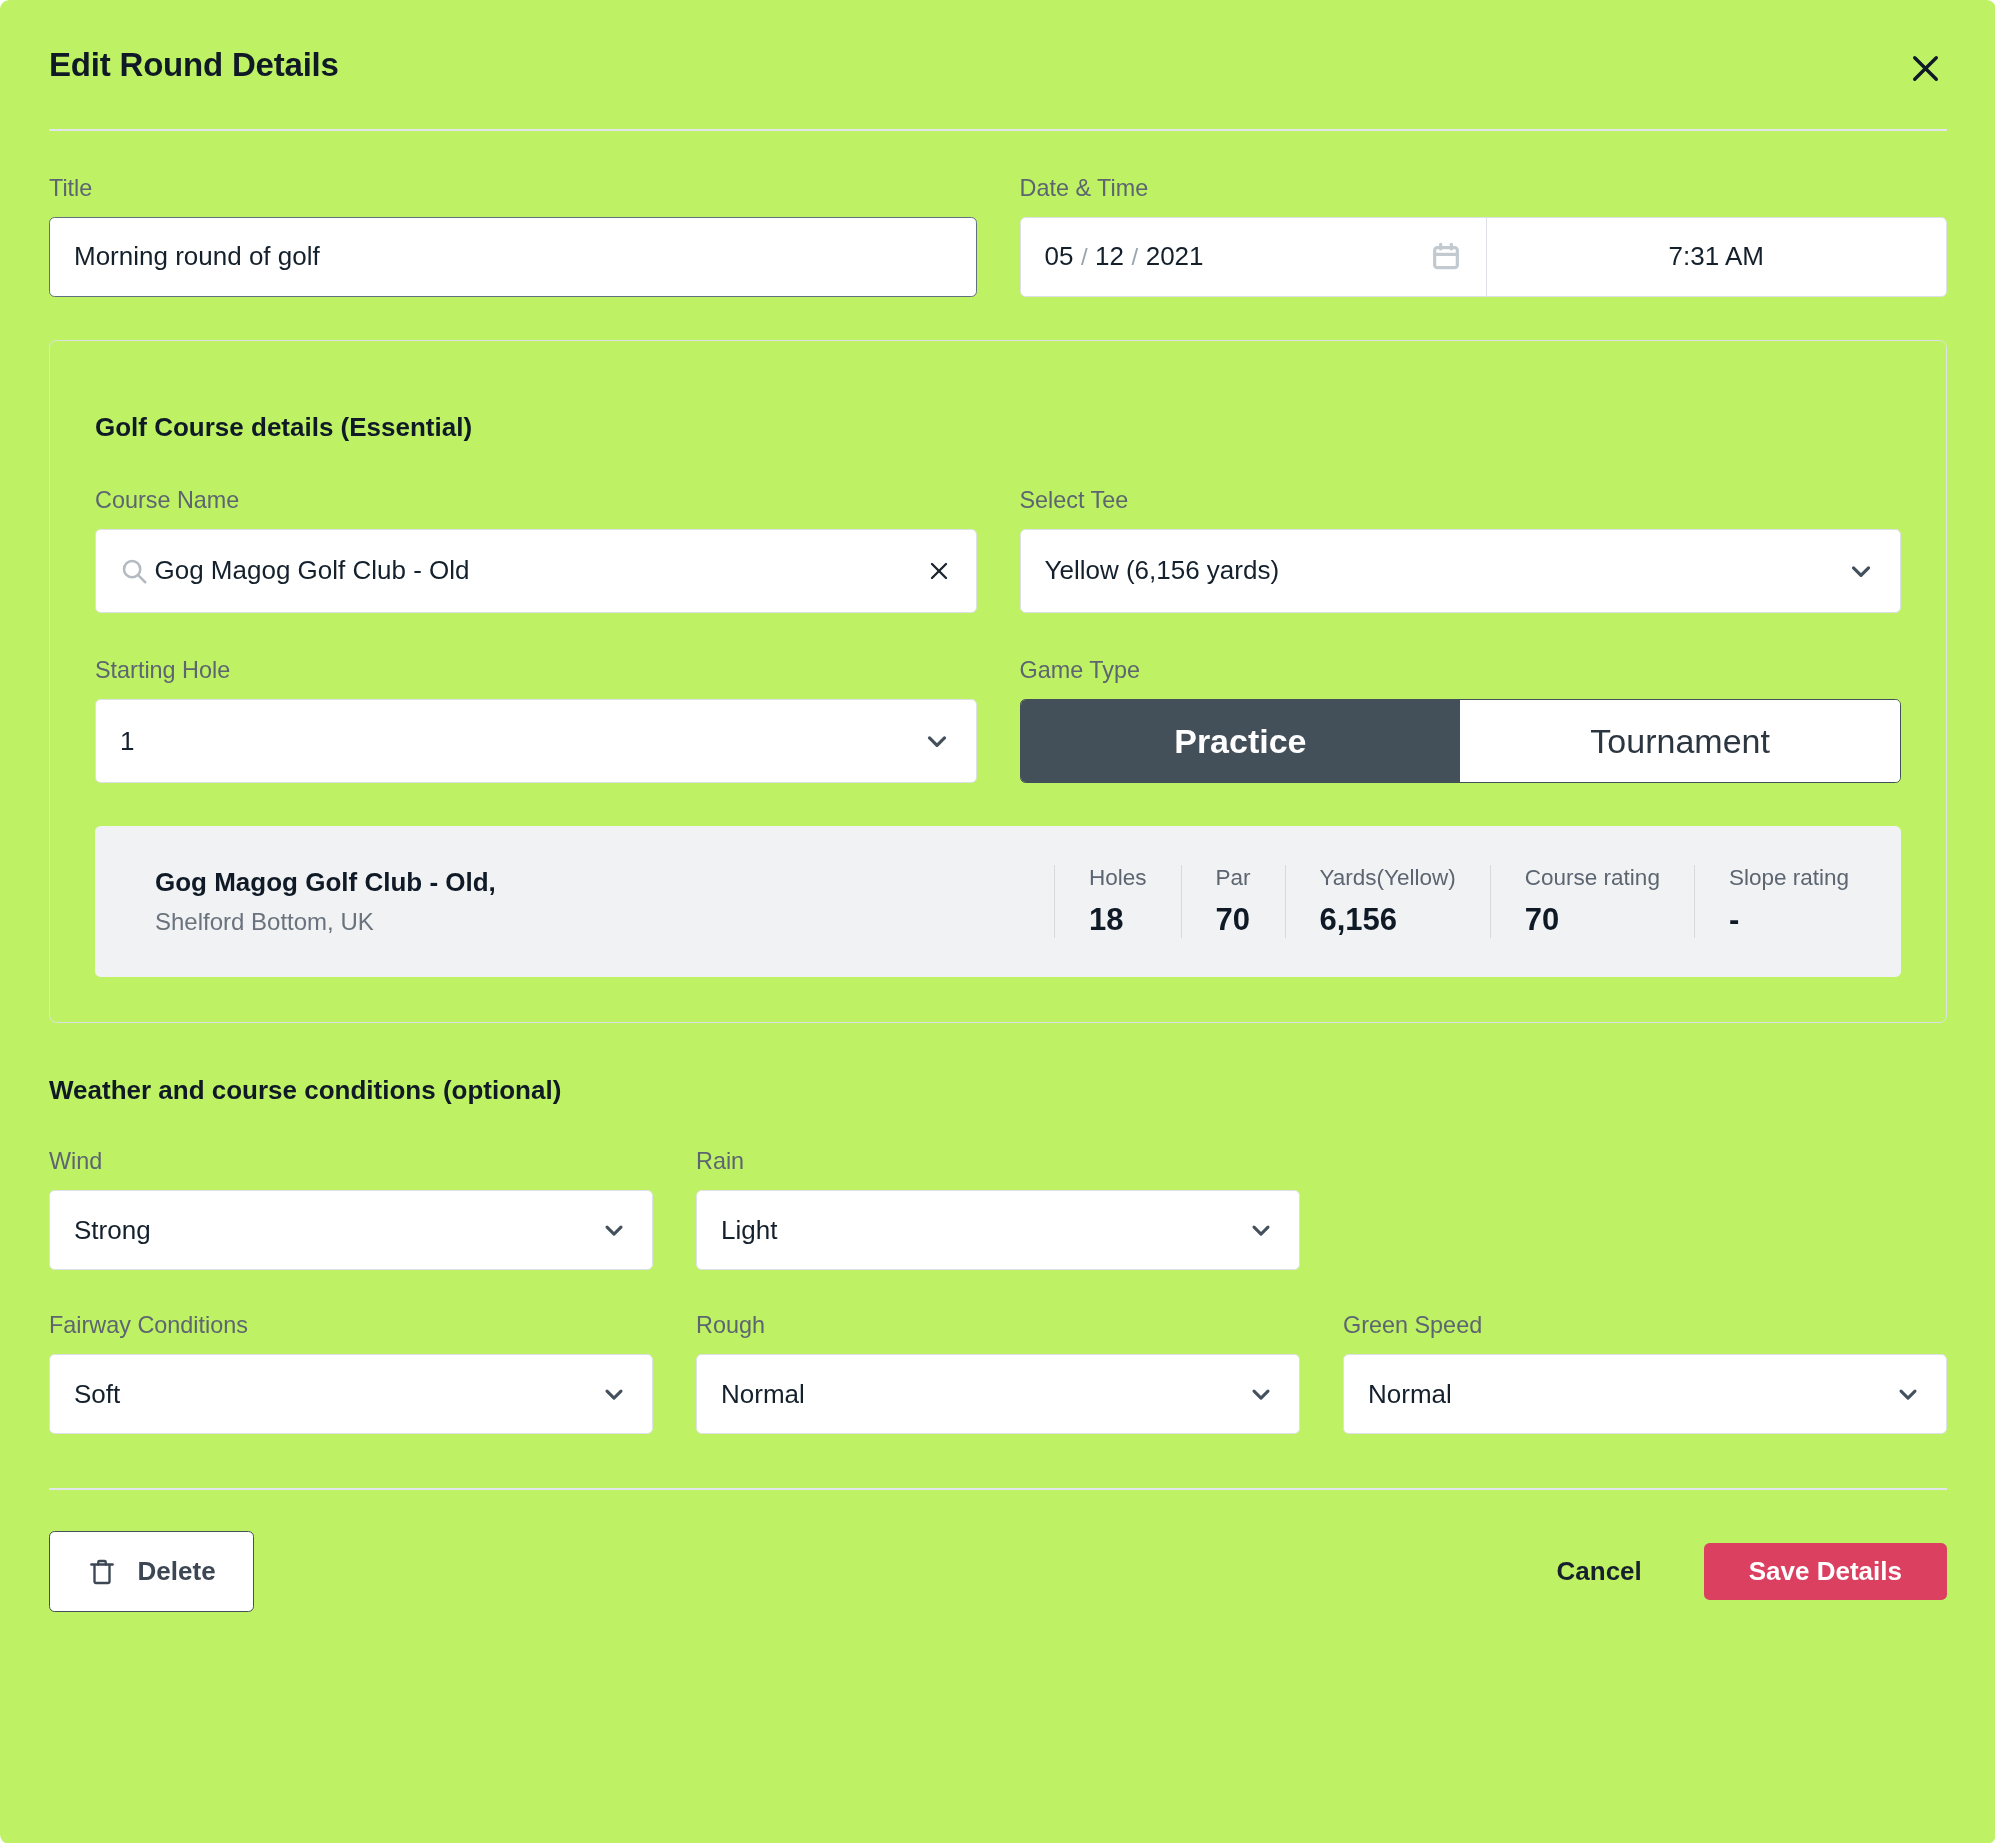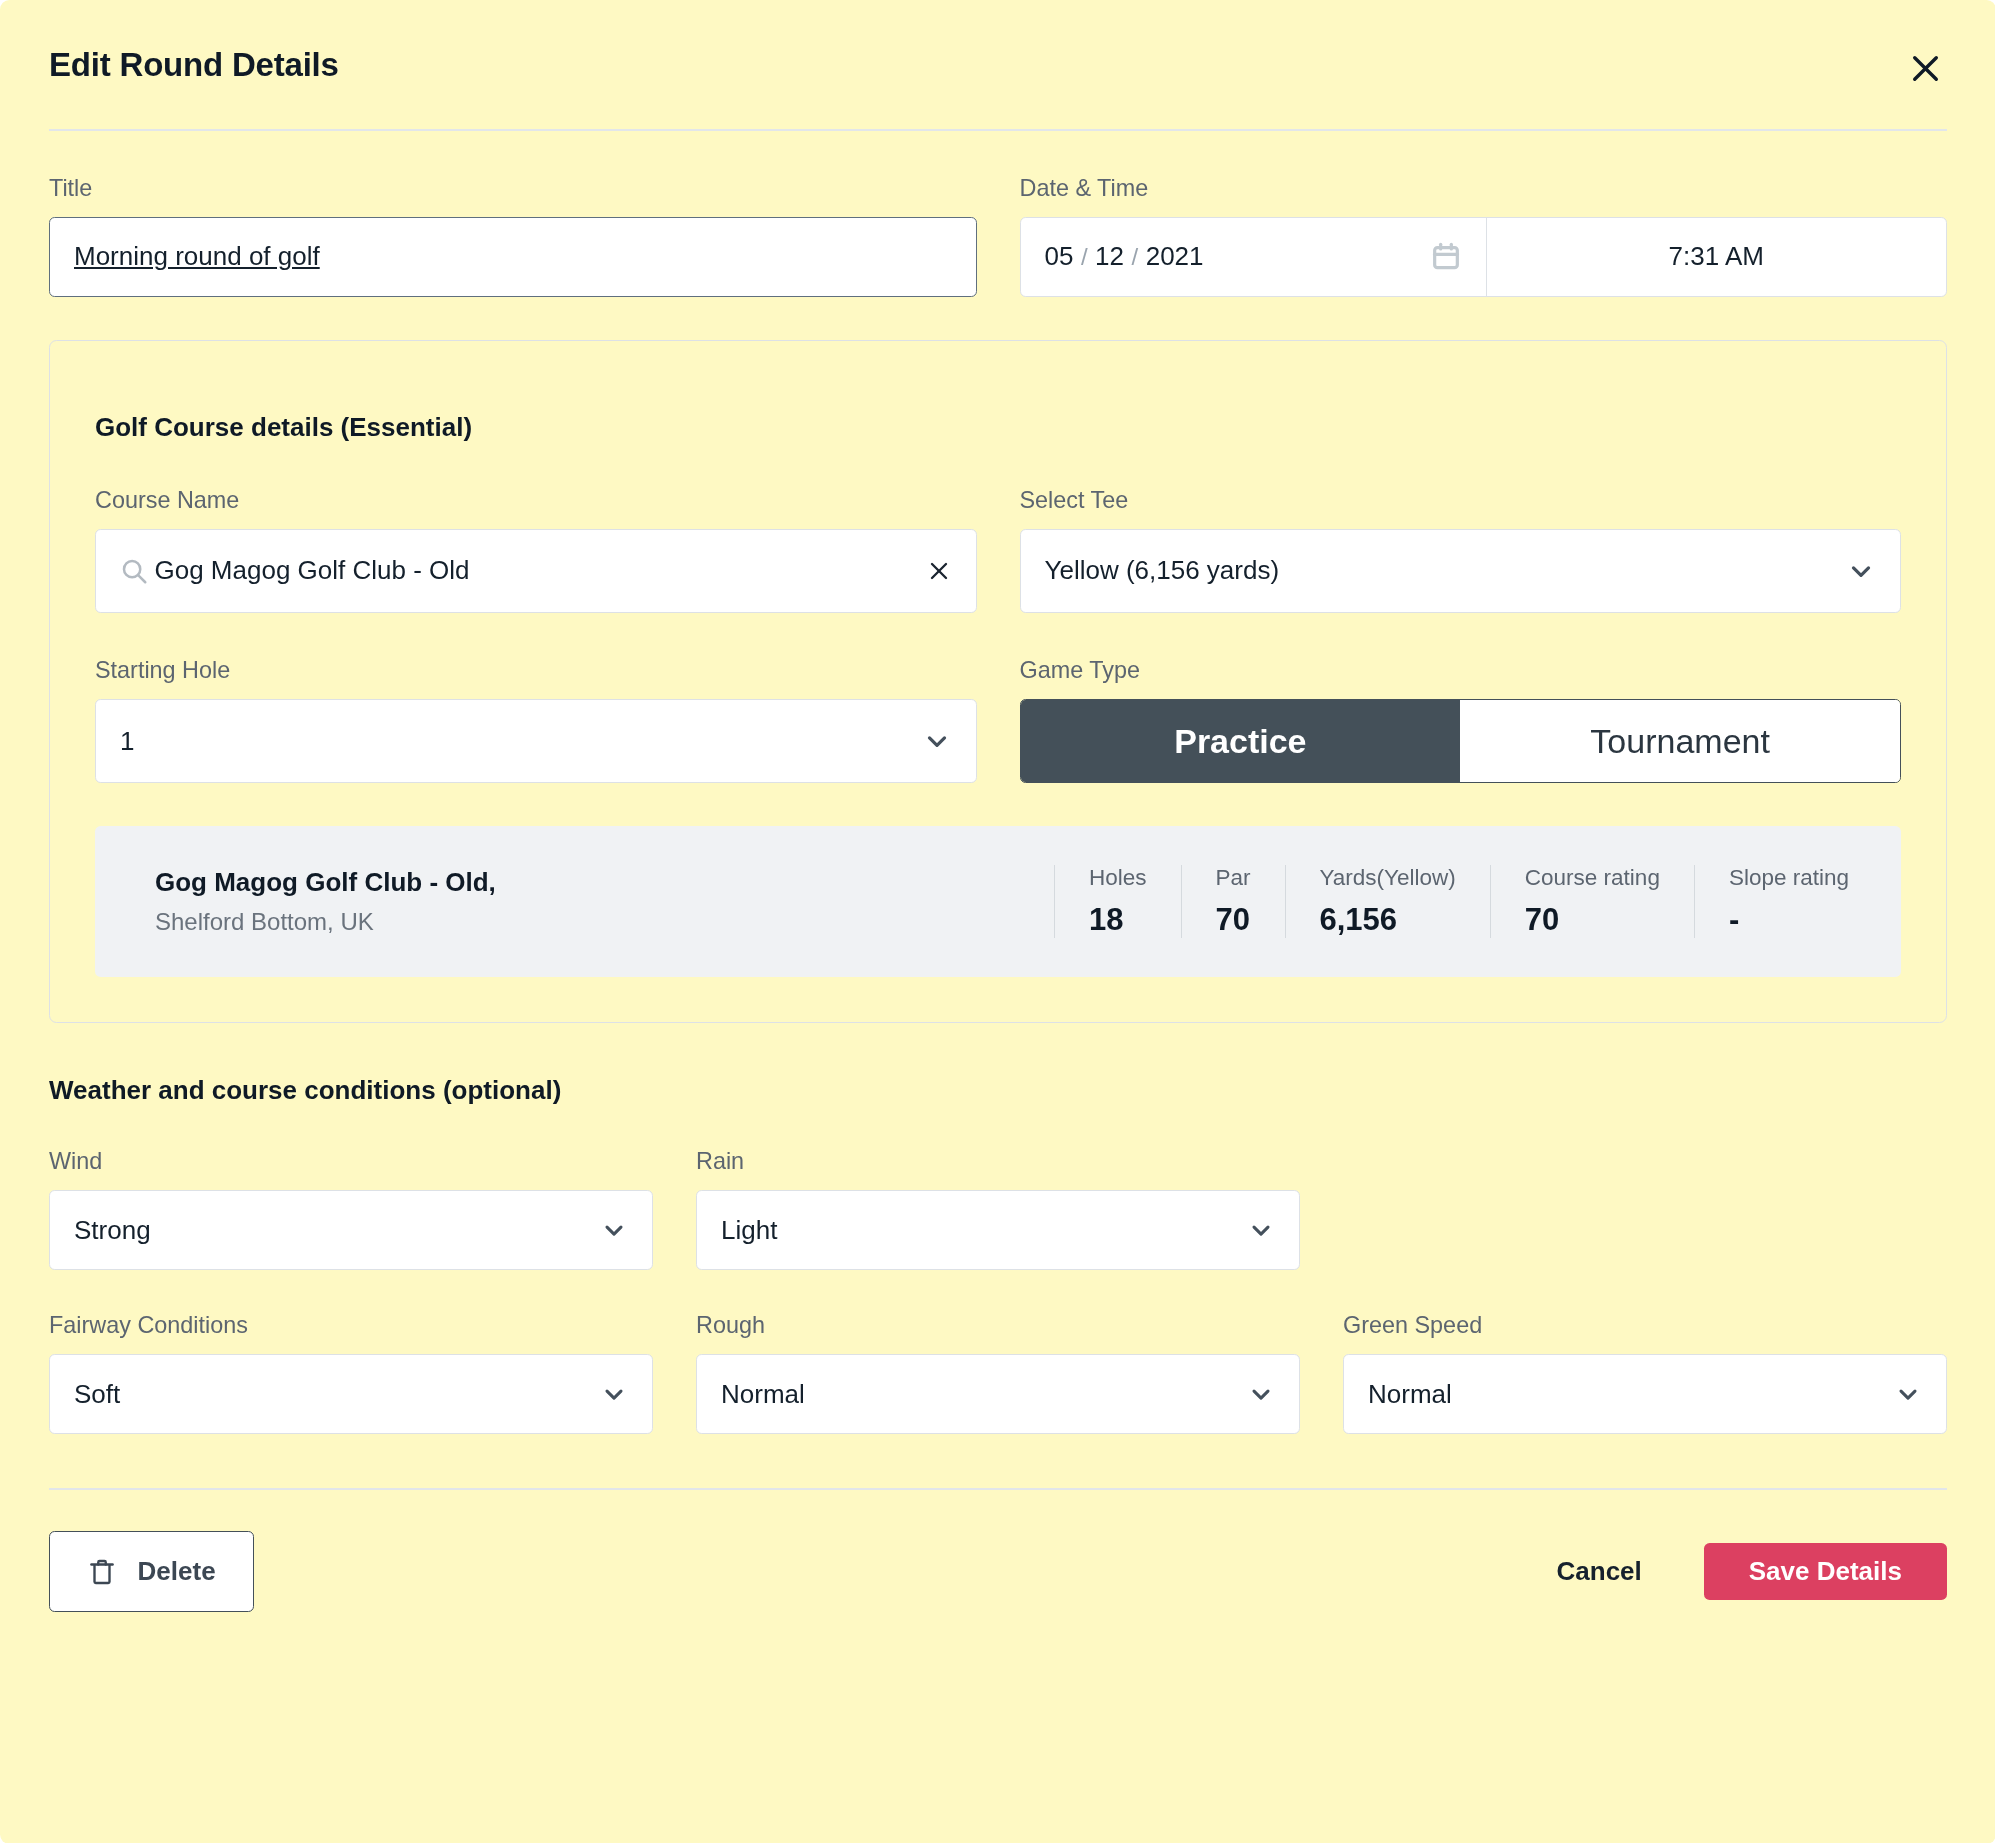--- a/index.html
+++ b/index.html
@@ -7,21 +7,21 @@
     margin: 0; padding: 0;
     background: #ffffff;
     font-family: "Liberation Sans", "DejaVu Sans", sans-serif;
   }
   body { width: 1996px; height: 1844px; overflow: hidden; }
 
   .modal {
     position: relative;
     width: 1996px;
     min-height: 1844px;
-    background: #fef9c3;
+    background: #bef264;
     border-radius: 9.4px;
     padding: 0 49px;
   }
 
   
   .modal-header {
     display: flex;
     align-items: flex-start;
     justify-content: space-between;
     padding-top: 45px;
@@ -58,21 +58,20 @@
   .input-box {
     height: 80px;
     border: 1.9px solid #dde1e6;
     border-radius: 5.6px;
     background: #fff;
     display: flex;
     align-items: center;
     padding: 0 24px;
     font-size: 26px;
     color: #14202c;
-    text-decoration: underline;
   }
   .input-box.focused { border-color: #5f6f7e; }
   .input-text { font-size: 26px; color: #14202c; }
 
   .row-2 {
     display: flex;
     gap: 43px;
     margin-top: 43px;
   }
   .col { flex: 1; min-width: 0; }

